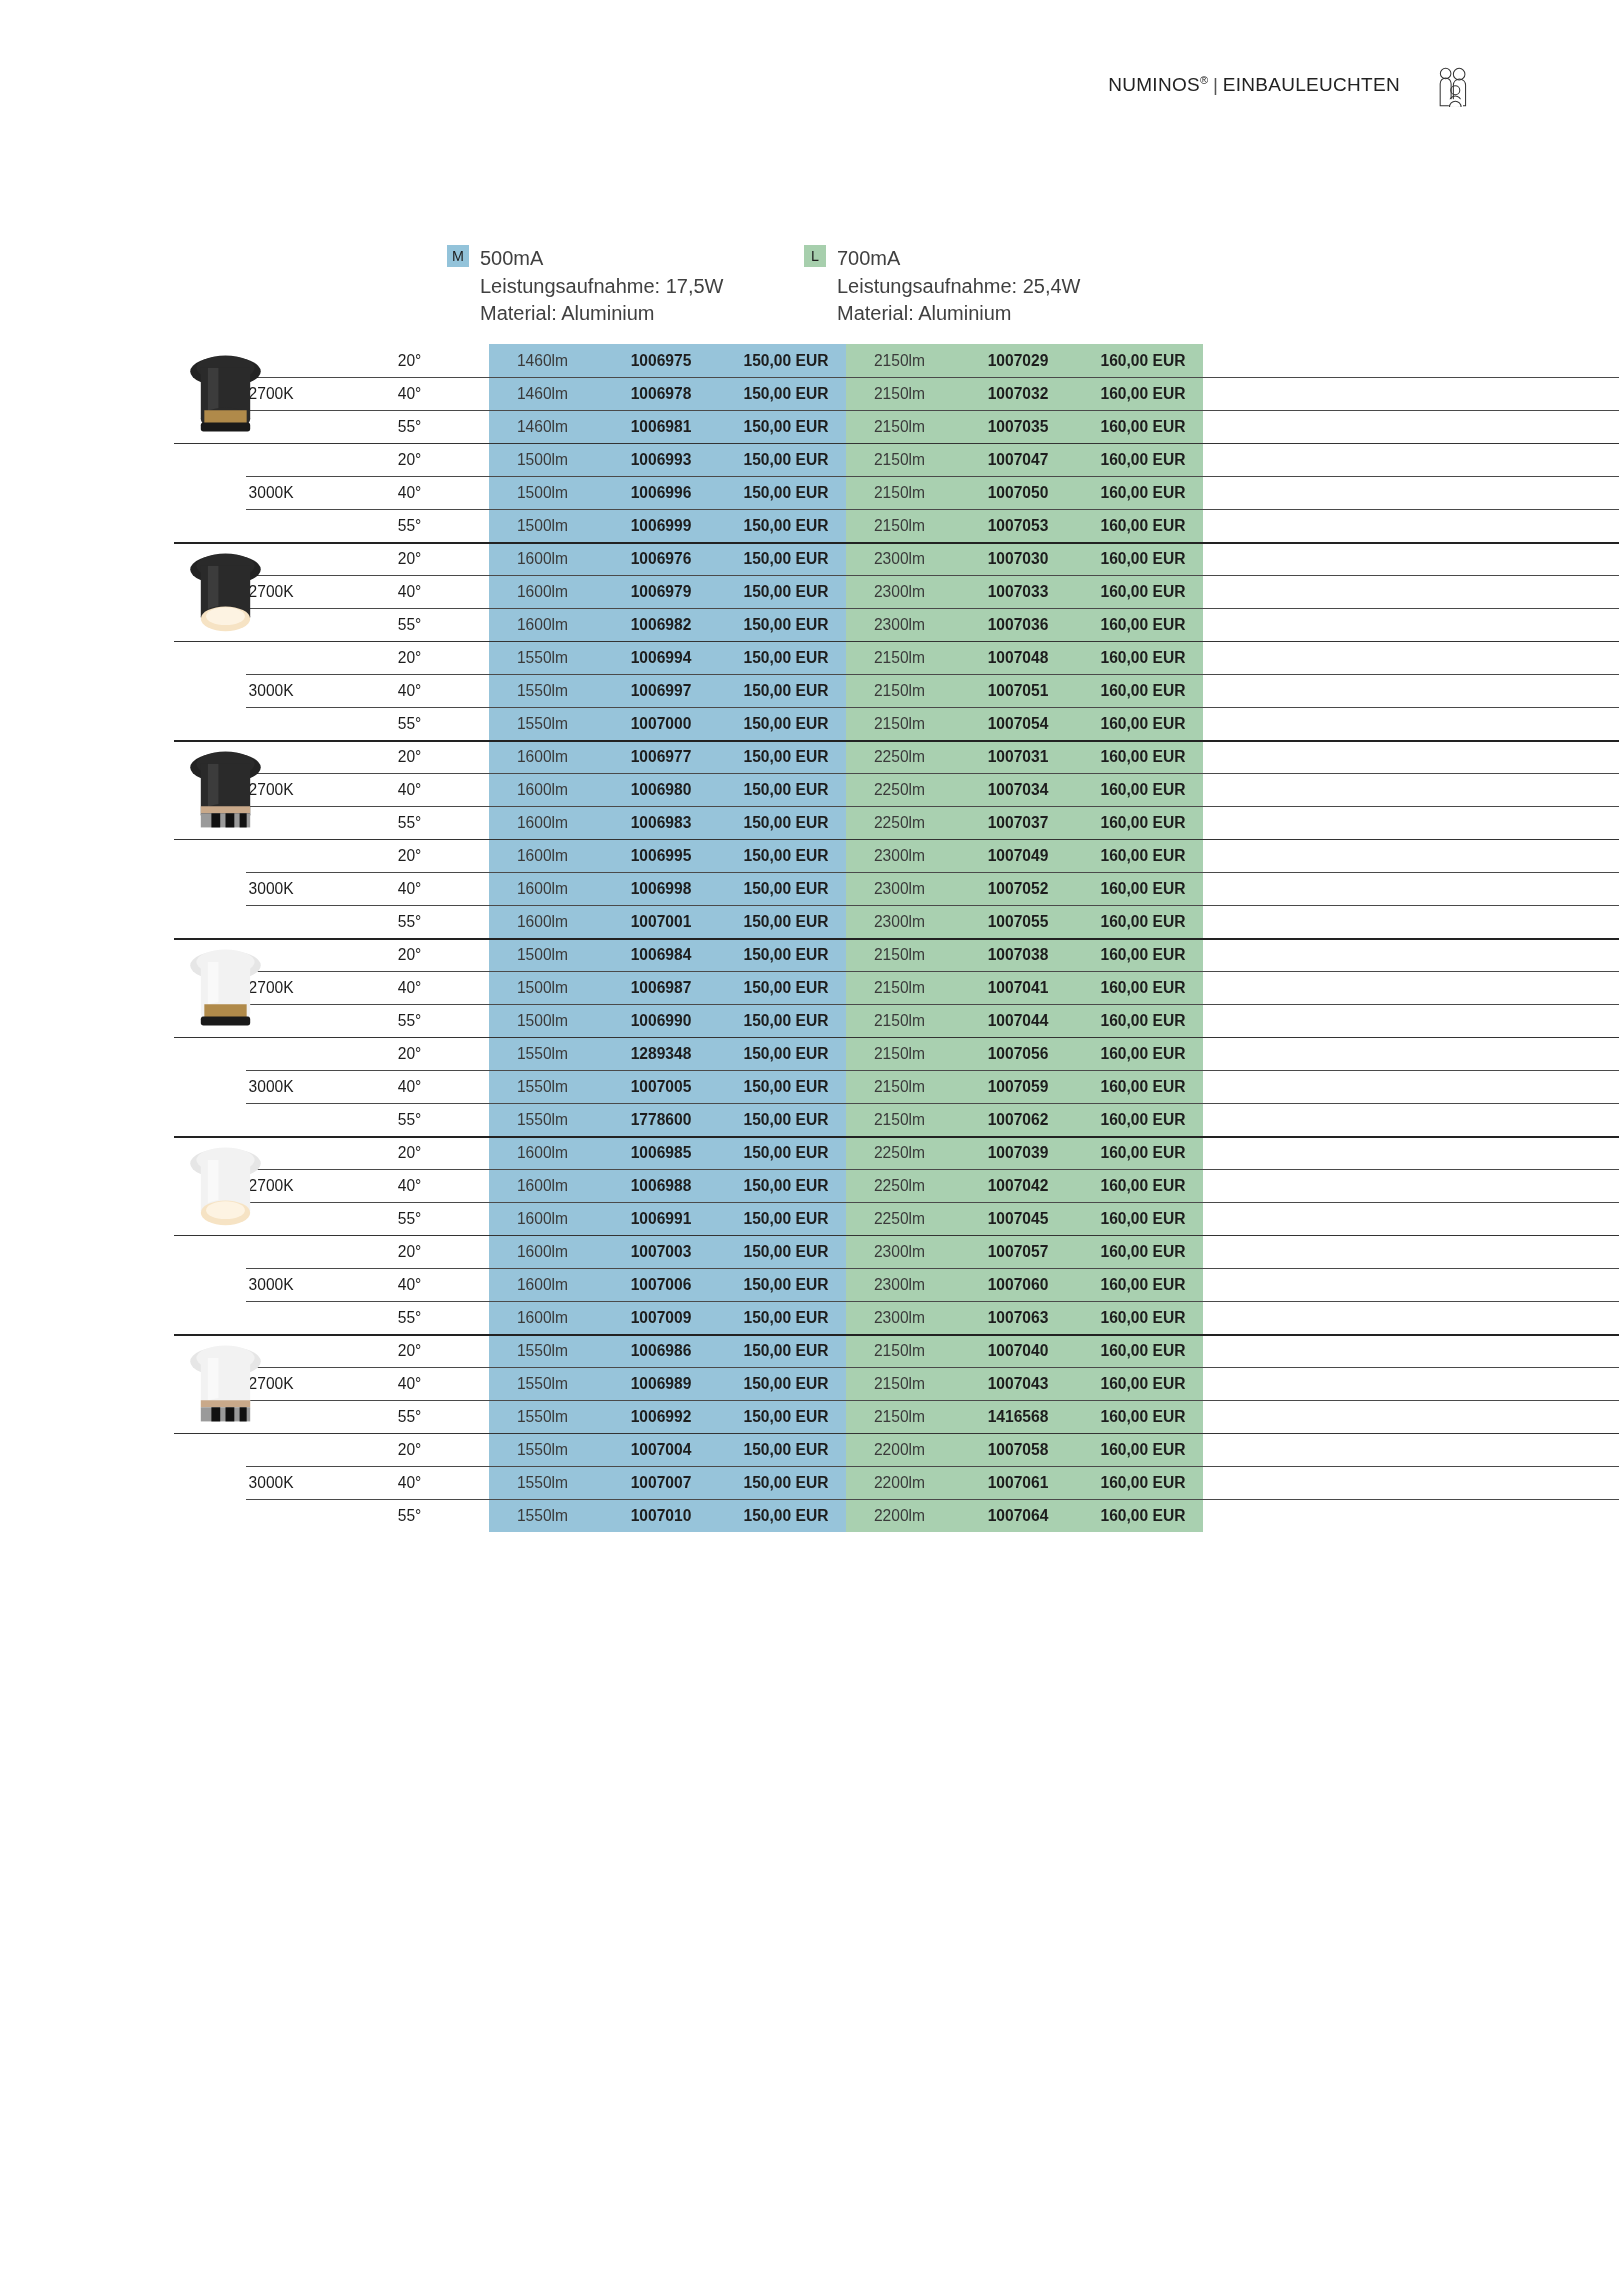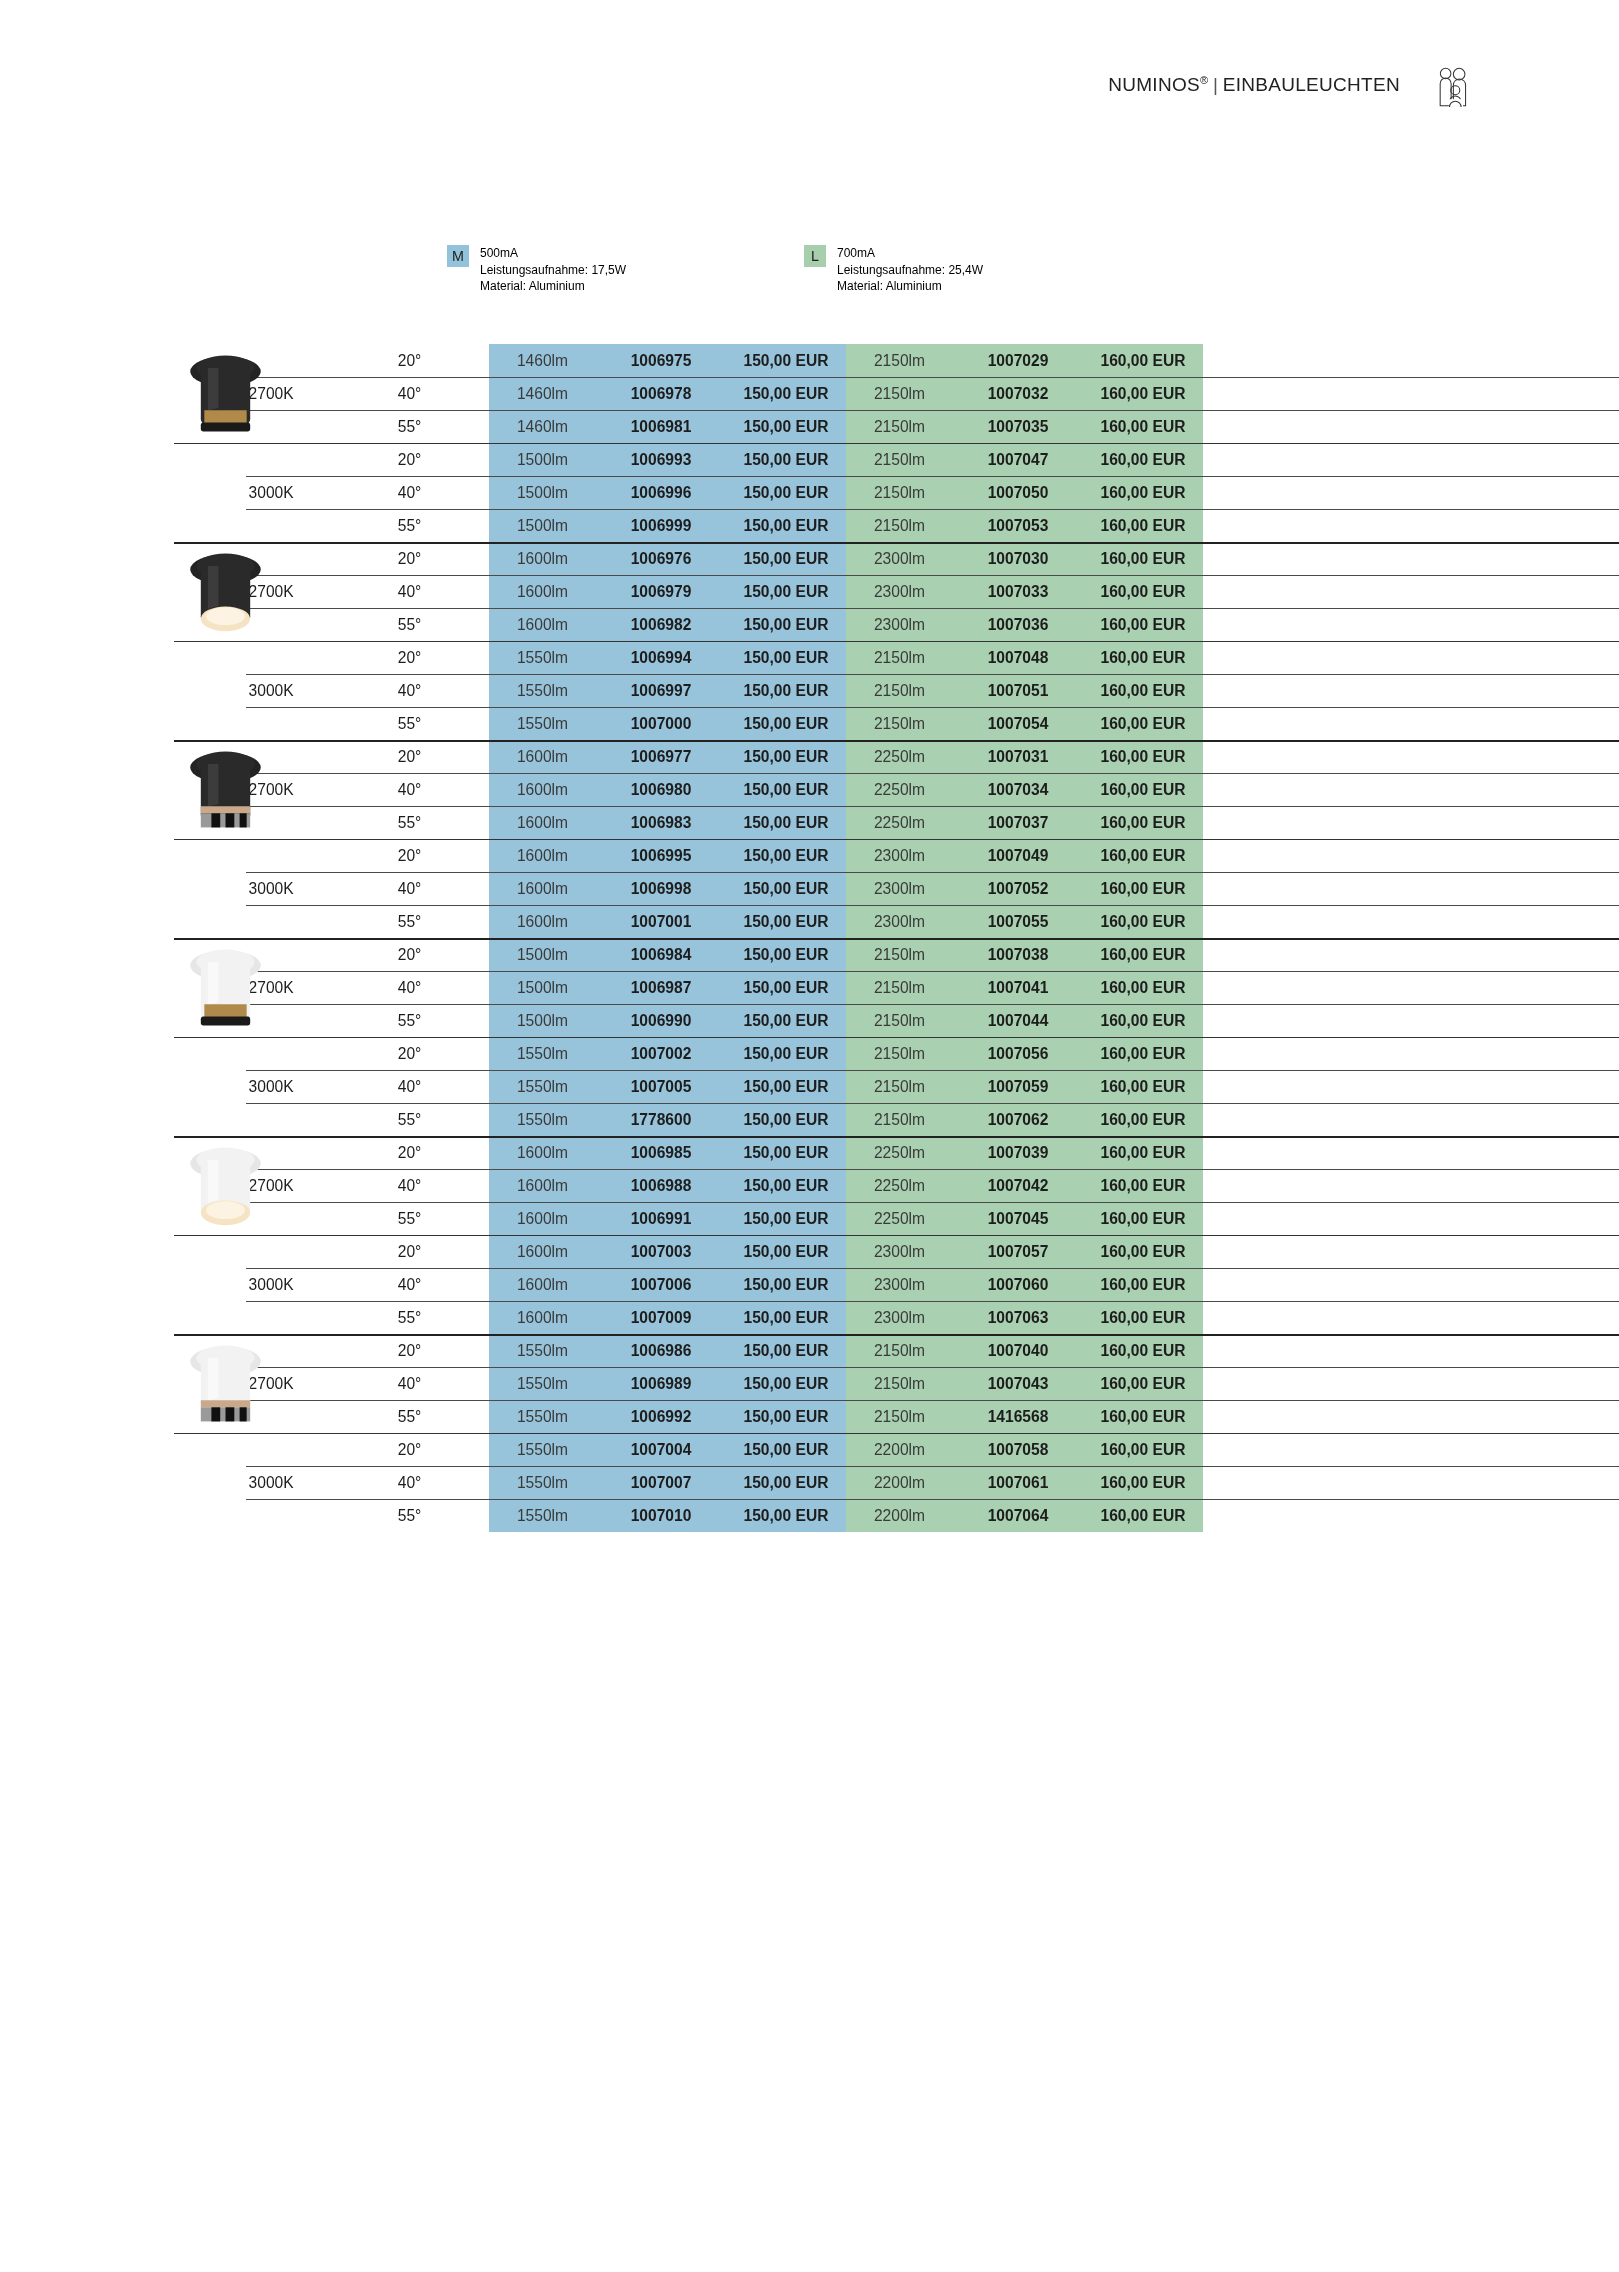--- a/index.html
+++ b/index.html
@@ -21,21 +21,21 @@
 
   
   .group-heads { position: absolute; top: 245px; left: 0; width: 100%; }
   .ghead { position: absolute; display: flex; gap: 11px; align-items: flex-start; }
   .ghead.m { left: 447px; }
   .ghead.l { left: 804px; }
   .badge { width: 22px; height: 22px; display: flex; align-items: center; justify-content: center;
            font-size: 14.3px; color: #1d1d1d; flex: 0 0 auto; }
   .badge.m { background: #93c3da; }
   .badge.l { background: #a7cfad; }
-  .ghead-lines { font-size: 12px; line-height: 1.38; color: #000000; }
+  .ghead-lines { font-size: 20px; line-height: 1.38; color: #404040; }
 
   
   .table { position: absolute; top: 344px; left: 0; width: 100%; border-radius: 12px; }
   .block { position: relative; }
   .row { display: flex; align-items: stretch; height: 33px; position: relative; }
   .c { display: flex; align-items: center; font-size: 15.6px; color: #1d1d1d; }
   .c-img     { width: 246px; flex: 0 0 246px; }
   .c-kelvin  { width: 84px; flex: 0 0 84px; justify-content: flex-start; padding-left: 2.6px; }
   .c-angle   { width: 159px; flex: 0 0 159px; justify-content: center; }
   .c-lm      { width: 107px; flex: 0 0 107px; justify-content: center; color: #3a3a3a; }
@@ -391,21 +391,21 @@
           <div class="c c-lm l-bg">2150lm</div>
           <div class="c c-art l-bg">1007044</div>
           <div class="c c-price l-bg">160,00 EUR</div>
         </div>
         <div class="row">
           <div class="sep-full"></div>
           <div class="c c-img"></div>
           <div class="c c-kelvin"></div>
           <div class="c c-angle">20°</div>
           <div class="c c-lm m-bg">1550lm</div>
-          <div class="c c-art m-bg">1007002</div>
+          <div class="c c-art m-bg">1289348</div>
           <div class="c c-price m-bg">150,00 EUR</div>
           <div class="c c-lm l-bg">2150lm</div>
           <div class="c c-art l-bg">1007056</div>
           <div class="c c-price l-bg">160,00 EUR</div>
         </div>
         <div class="row">
           <div class="sep-inner"></div>
           <div class="c c-img"></div>
           <div class="c c-kelvin">3000K</div>
           <div class="c c-angle">40°</div>

